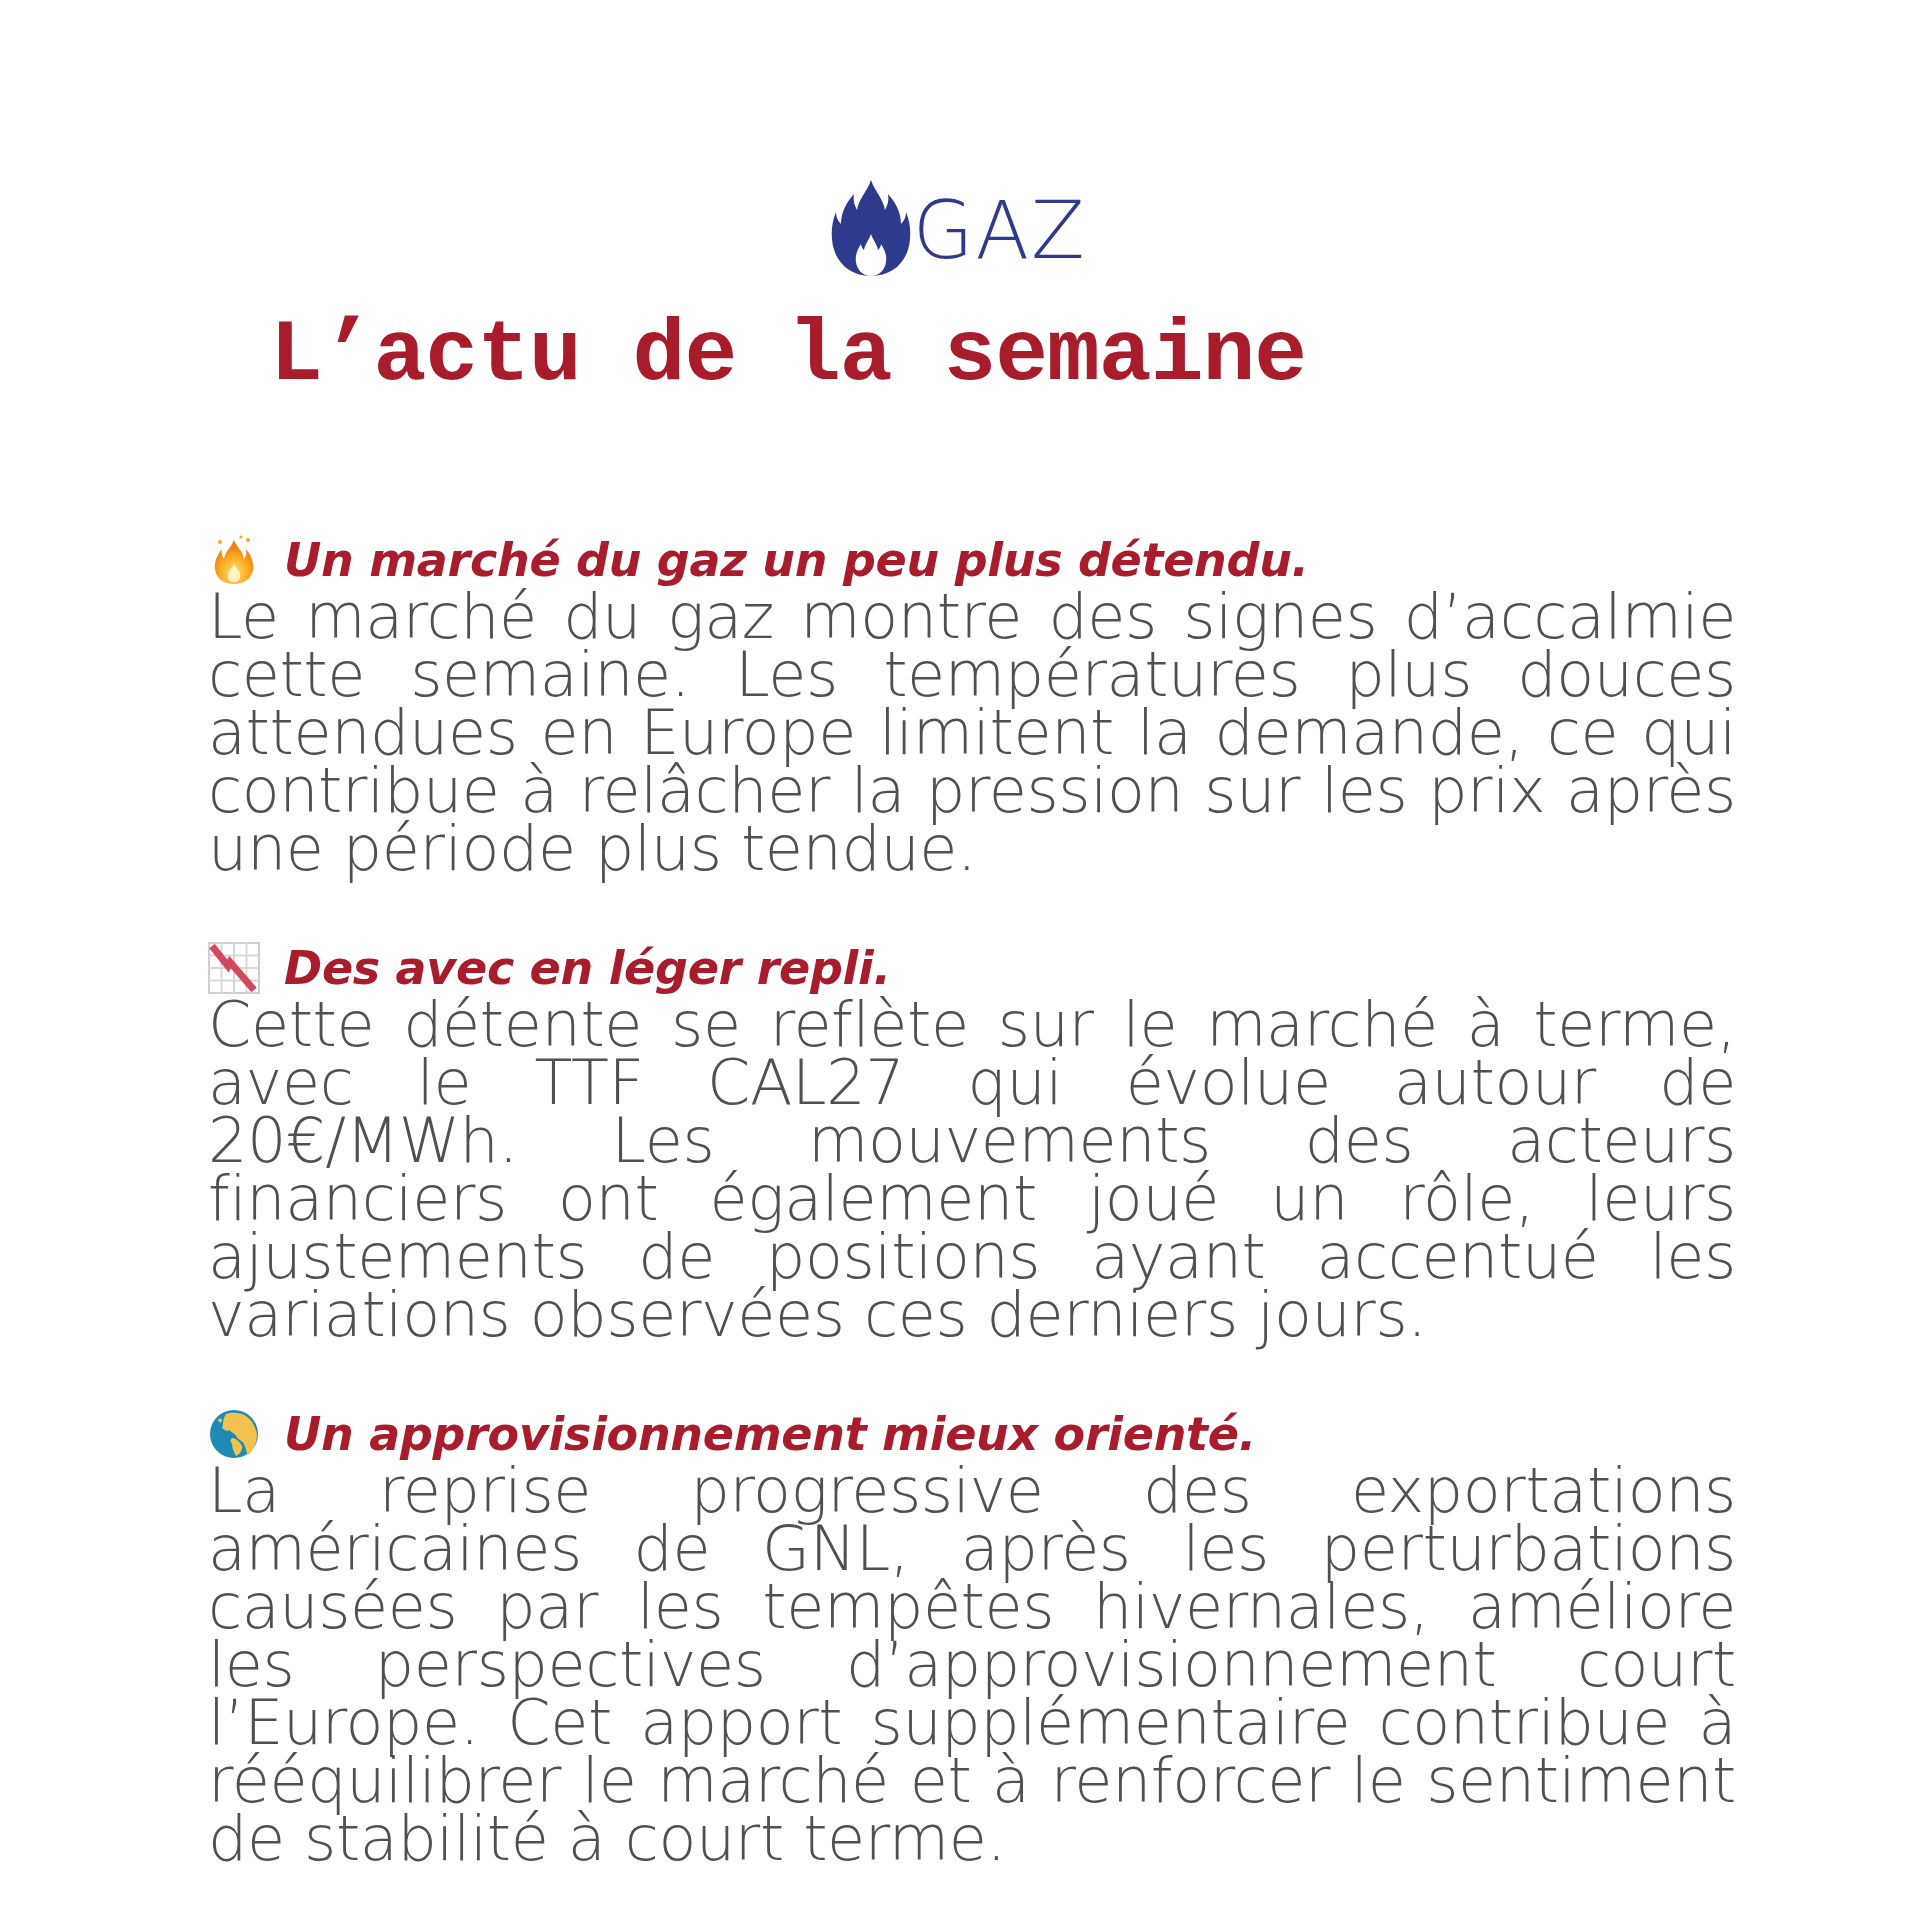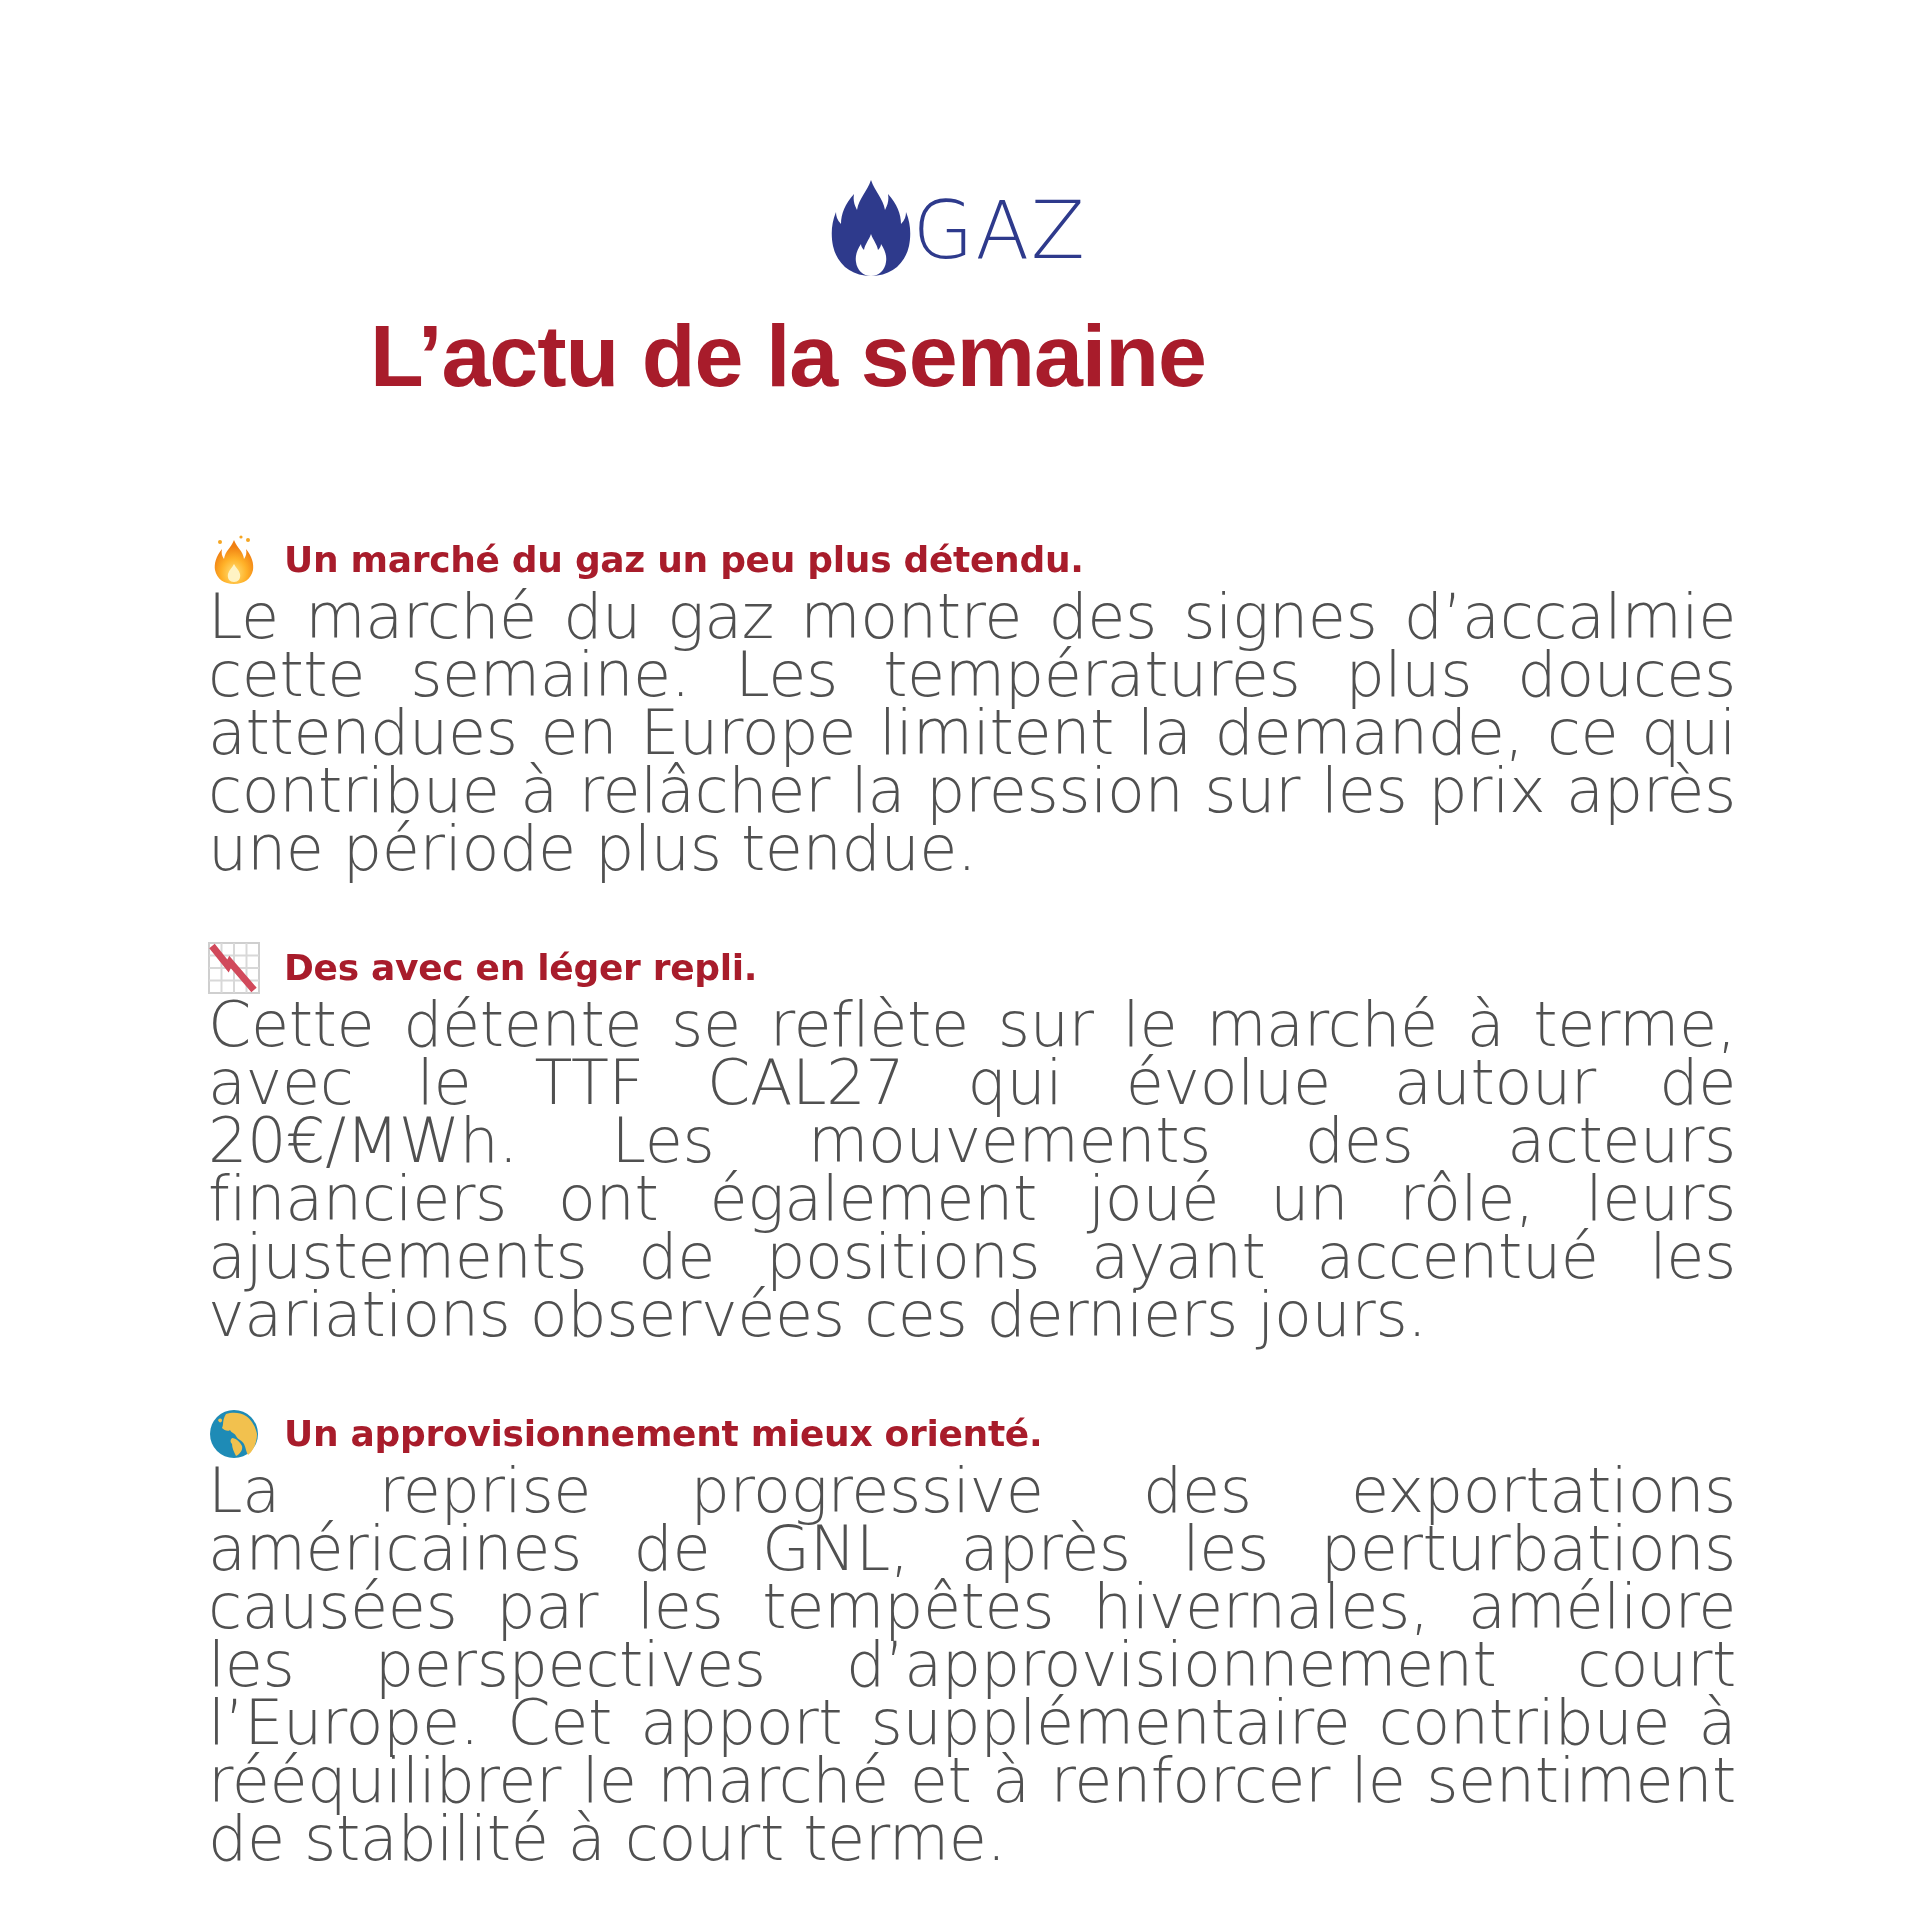--- a/index.html
+++ b/index.html
@@ -37,21 +37,21 @@
       color: var(--brand-blue);
       margin-top: 6px;
       transform: scaleX(0.98);
     }
     .title {
       position: absolute;
       top: 308px;
       left: 0;
       width: 1576px;
       text-align: center;
-      font-family: Liberation Sans, sans-serif;
+      font-family: Liberation Mono, monospace;
       font-weight: 700;
       font-size: 88px;
       line-height: 1.1;
       color: var(--accent-red);
       letter-spacing: -1px;
     }
     .content {
       position: absolute;
       left: 208px;
       width: 1528px;
@@ -68,25 +68,26 @@
     .section-icon {
       width: 52px;
       height: 52px;
       margin-right: 24px;
       flex: 0 0 52px;
       display: block;
     }
     .section-title {
       font-family: "DejaVu Sans", sans-serif;
       font-weight: 700;
-      font-size: 36px;
+      font-size: 46px;
       line-height: 1;
       color: var(--accent-red);
       letter-spacing: -0.3px;
       white-space: nowrap;
+      font-style: italic;
     }
     .section-body {
       margin: -4px 0 0 0;
       font-family: "DejaVu Sans", sans-serif;
       font-weight: 300;
       font-size: 62px;
       line-height: 58px;
       color: var(--body-gray);
       text-align: justify;
       letter-spacing: -0.4px;

